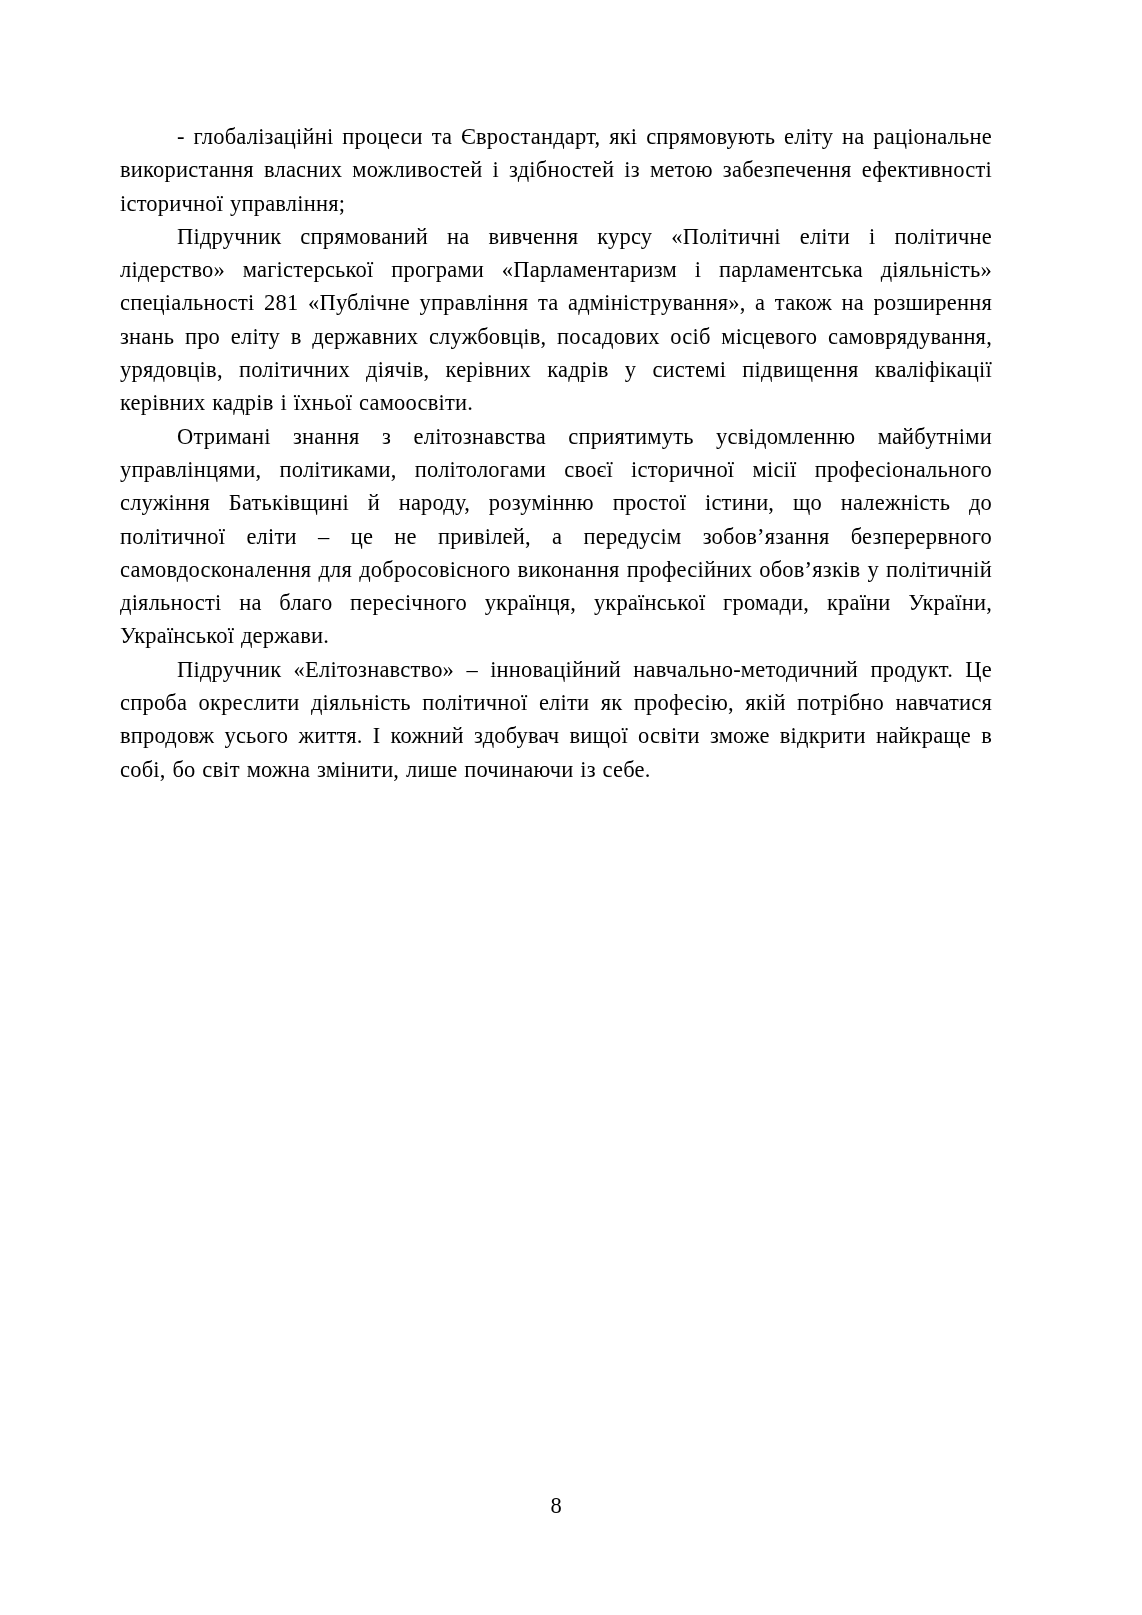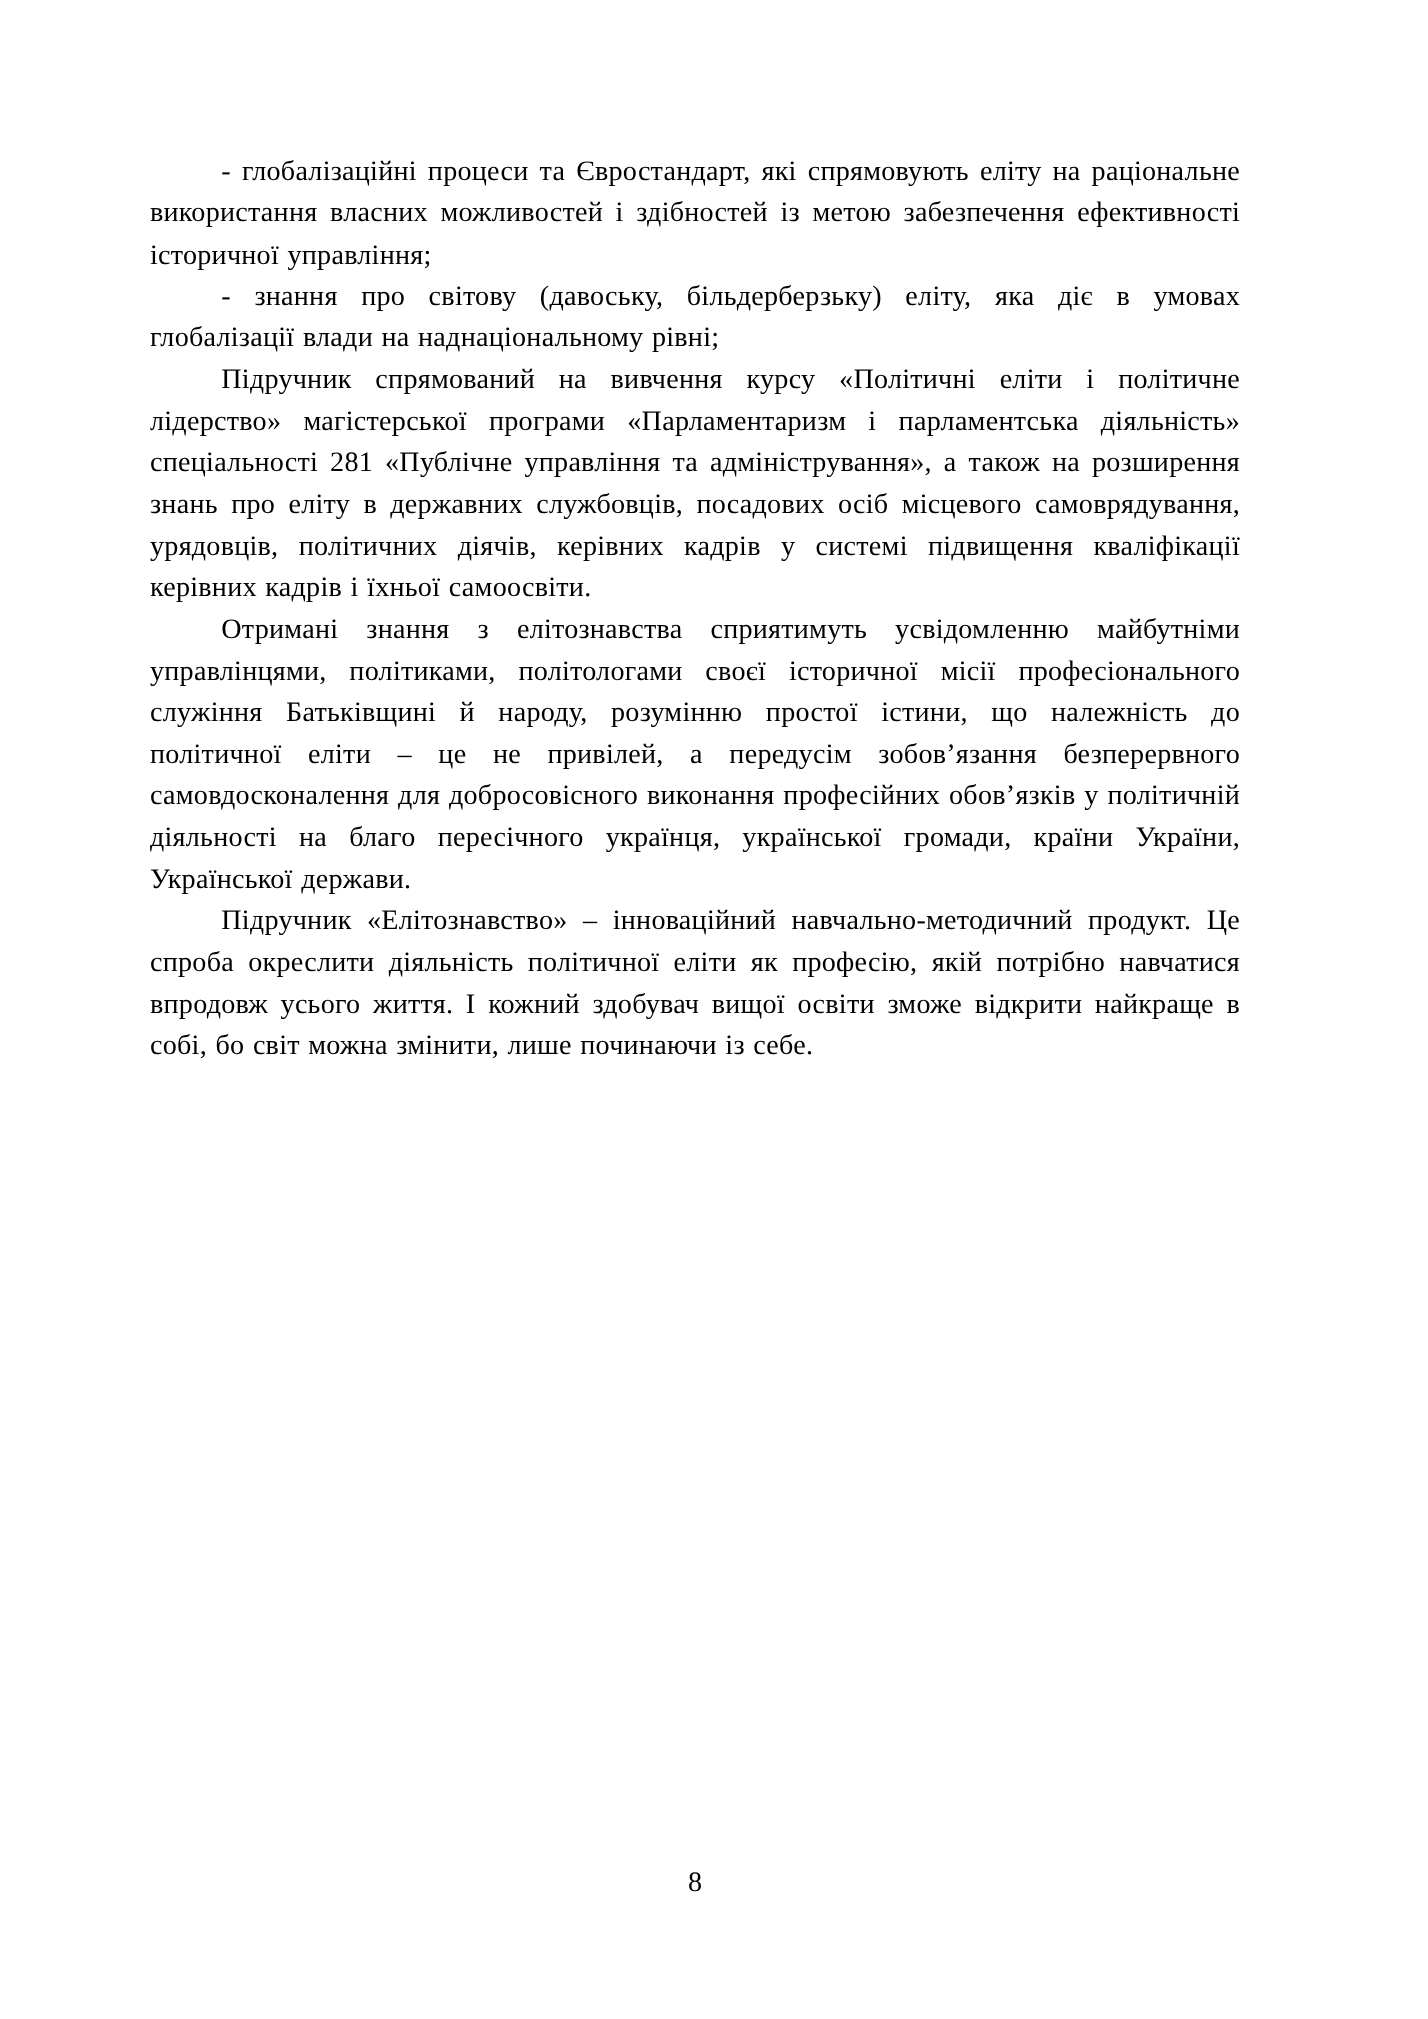--- a/index.html
+++ b/index.html
@@ -45,21 +45,20 @@
     line-height: 28px;
   }
 </style>
 </head>
 <body>
 
 <div class="page">
 
   <div class="text-block">
     <p>- глобалізаційні процеси та Євростандарт, які спрямовують еліту на раціональне використання власних можливостей і здібностей із метою забезпечення ефективності історичної управління;</p>
-    <p>- знання про світову (давоську, більдерберзьку) еліту, яка діє в умовах глобалізації влади на наднаціональному рівні;</p>
     <p>Підручник спрямований на вивчення курсу «Політичні еліти і політичне лідерство» магістерської програми «Парламентаризм і парламентська діяльність» спеціальності 281 «Публічне управління та адміністрування», а також на розширення знань про еліту в державних службовців, посадових осіб місцевого самоврядування, урядовців, політичних діячів, керівних кадрів у системі підвищення кваліфікації керівних кадрів і їхньої самоосвіти.</p>
     <p>Отримані знання з елітознавства сприятимуть усвідомленню майбутніми управлінцями, політиками, політологами своєї історичної місії професіонального служіння Батьківщині й народу, розумінню простої істини, що належність до політичної еліти – це не привілей, а передусім зобов’язання безперервного самовдосконалення для добросовісного виконання професійних обов’язків у політичній діяльності на благо пересічного українця, української громади, країни України, Української держави.</p>
     <p>Підручник «Елітознавство» – інноваційний навчально-методичний продукт. Це спроба окреслити діяльність політичної еліти як професію, якій потрібно навчатися впродовж усього життя. І кожний здобувач вищої освіти зможе відкрити найкраще в собі, бо світ можна змінити, лише починаючи із себе.</p>
   </div>
 
   <div class="page-number">8</div>
 
 </div>
 
 </body></html>

